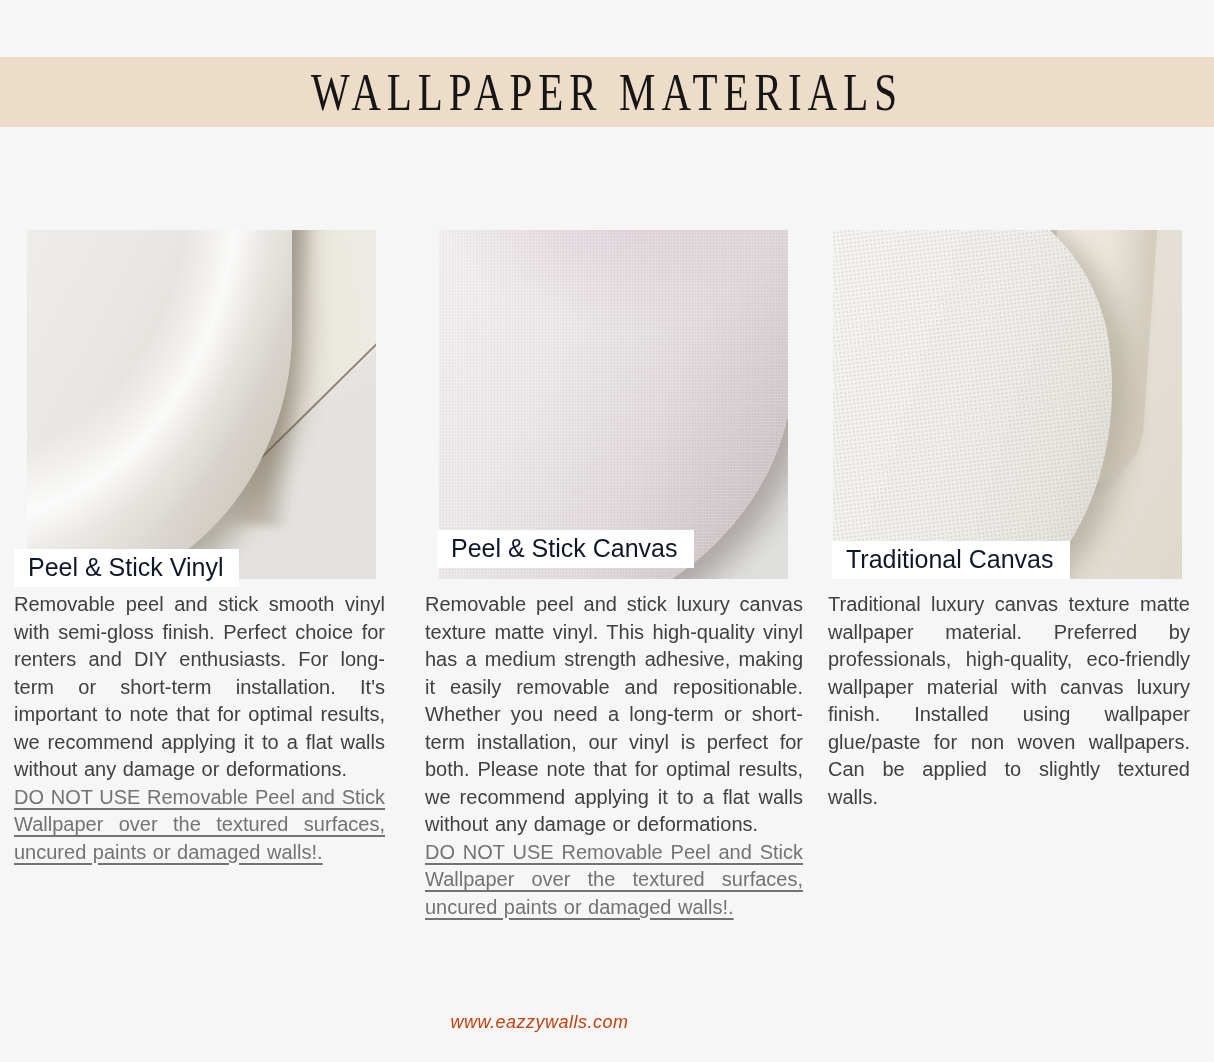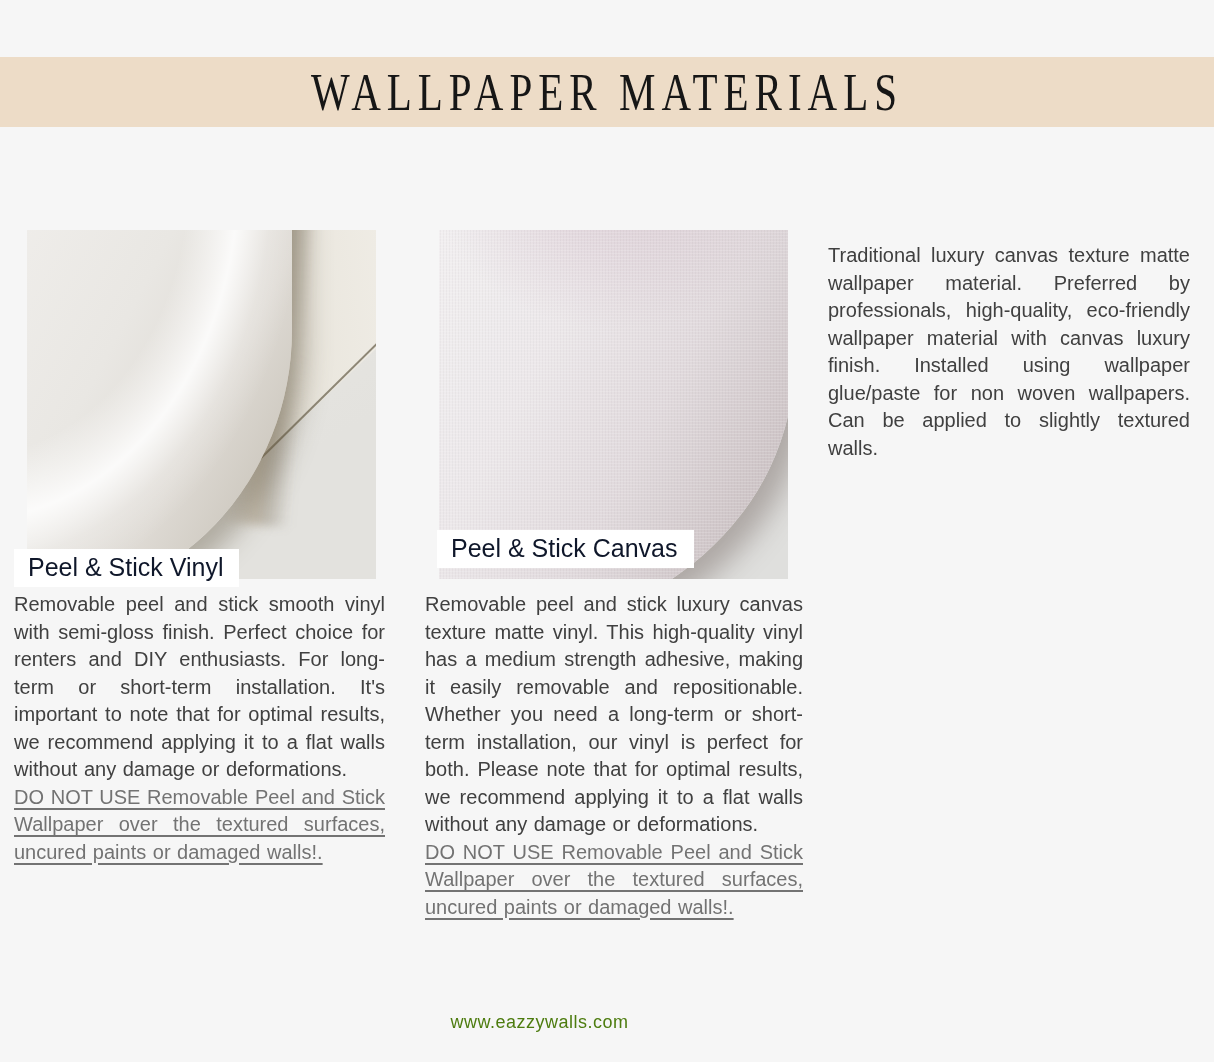--- a/index.html
+++ b/index.html
@@ -75,21 +75,21 @@
     text-decoration:underline;
     text-decoration-thickness:1.5px;
     text-underline-offset:4px;
   }
   .warning:empty{ display:none; }
 
   
   .footer{
     position:absolute; left:0; top:1012px; width:1079px;
     text-align:center;
-    font-size:18px; letter-spacing:0.5px; color:#4d7c0f;
+    font-size:18px; letter-spacing:0.5px; color:#c2410c;font-style:italic;
   }
 
   
   .photo-vinyl{ background:linear-gradient(100deg,#edebe7 0%,#e6e3dd 55%,#d6d2c9 100%); }
   .pv-back{
     position:absolute; right:-20px; top:-20px; width:240px; height:320px;
     background:linear-gradient(255deg,#efece5 10%,#e6e2d8 60%,#cfc9bb 95%);
     transform:rotate(7deg);
   }
   .pv-floor{
@@ -205,17 +205,24 @@
       <div class="pc-line"></div>
       <div class="pc-curl"></div>
     </div>
     <div class="material-label">Peel &amp; Stick Canvas</div>
   </div>
   <div class="desc">Removable peel and stick luxury canvas texture matte vinyl. This high-quality vinyl has a medium strength adhesive, making it easily removable and repositionable. Whether you need a long-term or short-term installation, our vinyl is perfect for both. Please note that for optimal results, we recommend applying it to a flat walls without any damage or deformations.</div>
   <div class="warning">DO NOT USE Removable Peel and Stick Wallpaper over the textured surfaces, uncured paints or damaged walls!.</div>
 </div>
 
 <div class="col col-3">
+  <div class="photo-wrap">
+    <div class="photo photo-trad">
+      <div class="pt-back"></div>
+      <div class="pt-sheet"></div>
+    </div>
+    <div class="material-label">Traditional Canvas</div>
+  </div>
   <div class="desc">Traditional luxury canvas texture matte wallpaper material. Preferred by professionals, high-quality, eco-friendly wallpaper material with canvas luxury finish. Installed using wallpaper glue/paste for non woven wallpapers. Can be applied to slightly textured walls.</div>
 
 </div>
 
 <div class="footer">www.eazzywalls.com</div>
 
 </body></html>

